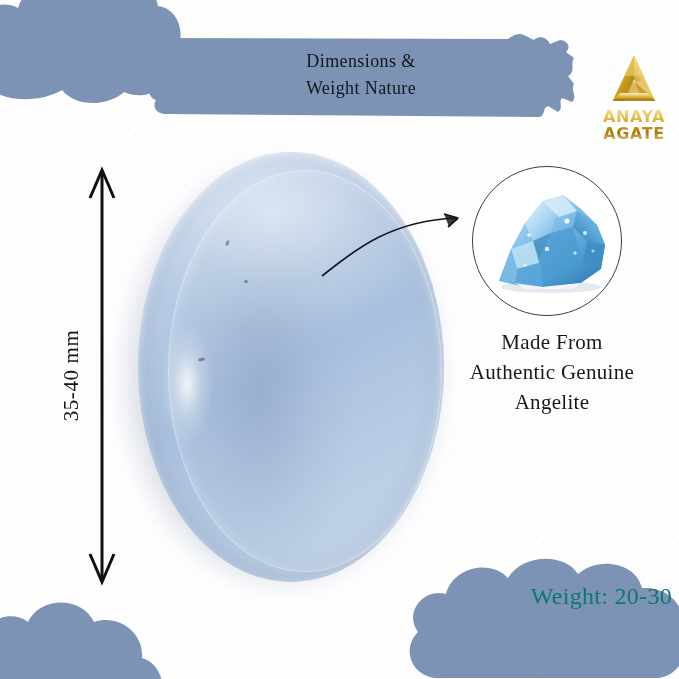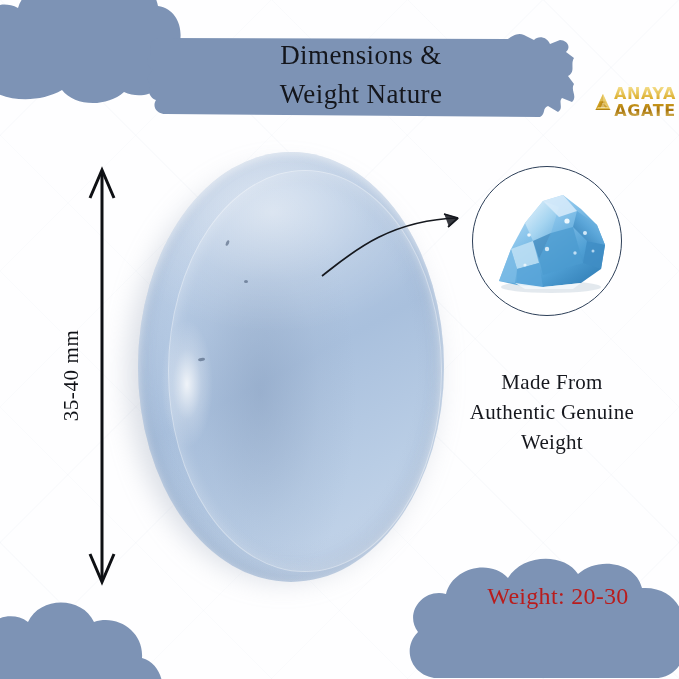--- a/index.html
+++ b/index.html
@@ -46,34 +46,34 @@
     left:142px; top:24px;
     width:438px; height:102px;
   }
   #title-banner svg { position:absolute; inset:0; display:block; }
   #title-text {
     position:absolute; inset:0;
     display:flex; flex-direction:column;
     align-items:center; justify-content:center;
     gap:4px;
     color:#14161c;
-    font-size:27px;
+    font-size:18px;
     line-height:1.30;
     letter-spacing:0.4px;
     text-align:center;
     z-index:2;
   }
   #title-text .l1, #title-text .l2 { white-space:nowrap; }
 
   
   #logo {
     position:absolute;
     left:592px; top:52px;
     width:84px; height:100px;
-    display:flex; 
+    display:flex; flex-direction:column;
     align-items:center;
   }
   #logo-mark { width:62px; height:55px; display:block; }
   #logo-wordmark {
     margin-top:2px;
     text-align:center;
     font-family:"DejaVu Sans", sans-serif;
     font-weight:bold;
     font-size:16px;
     line-height:1.04;
@@ -203,37 +203,36 @@
   
   #caption {
     position:absolute;
     left:432px; top:328px;
     width:240px;
     text-align:center;
     color:#16181e;
     font-size:21px;
     line-height:1.42;
     letter-spacing:0.3px;
-    margin-top:40px;
   }
   #caption span { display:block; white-space:nowrap; }
 
   
   #weight-cloud {
     position:absolute;
     left:398px; top:552px;
     width:292px; height:134px;
   }
   #weight-cloud svg { position:absolute; inset:0; display:block; }
   #weight-text {
     position:absolute;
     left:46px; top:28px;
     width:228px;
-    text-align:center;
-    color:#b91c1c;
+    text-align:right;
+    color:#0f766e;
     font-size:24px;
     line-height:1.36;
     letter-spacing:0.3px;
     z-index:2;
   }
   #weight-text span { display:block; white-space:nowrap; }
 </style>
 </head>
 <body>
 
@@ -373,21 +372,21 @@
       <circle cx="44" cy="82" r="1.6" fill="#ffffff" opacity="0.70"></circle>
       <circle cx="112" cy="68" r="1.5" fill="#dff1ff" opacity="0.70"></circle>
 
       <polygon points="34,100 62,104 100,100 92,106 44,106" fill="#f2f7fb" opacity="0.90"></polygon>
     </svg>
   </div>
 
   <div id="caption">
     <span>Made From</span>
     <span>Authentic Genuine</span>
-    <span>Weight</span>
+    <span>Angelite</span>
   </div>
 
   <div id="weight-cloud">
     <svg width="292" height="134" viewBox="0 0 292 134">
       <path d="M36 126 C12 122 4 96 20 80 C6 62 24 36 48 42
                C54 16 92 6 110 26 C124 2 166 0 180 22
                C200 4 238 10 244 36 C274 34 292 60 282 82
                C294 104 278 128 254 126 Z" fill="#7d93b5"></path>
     </svg>
     <div id="weight-text">

